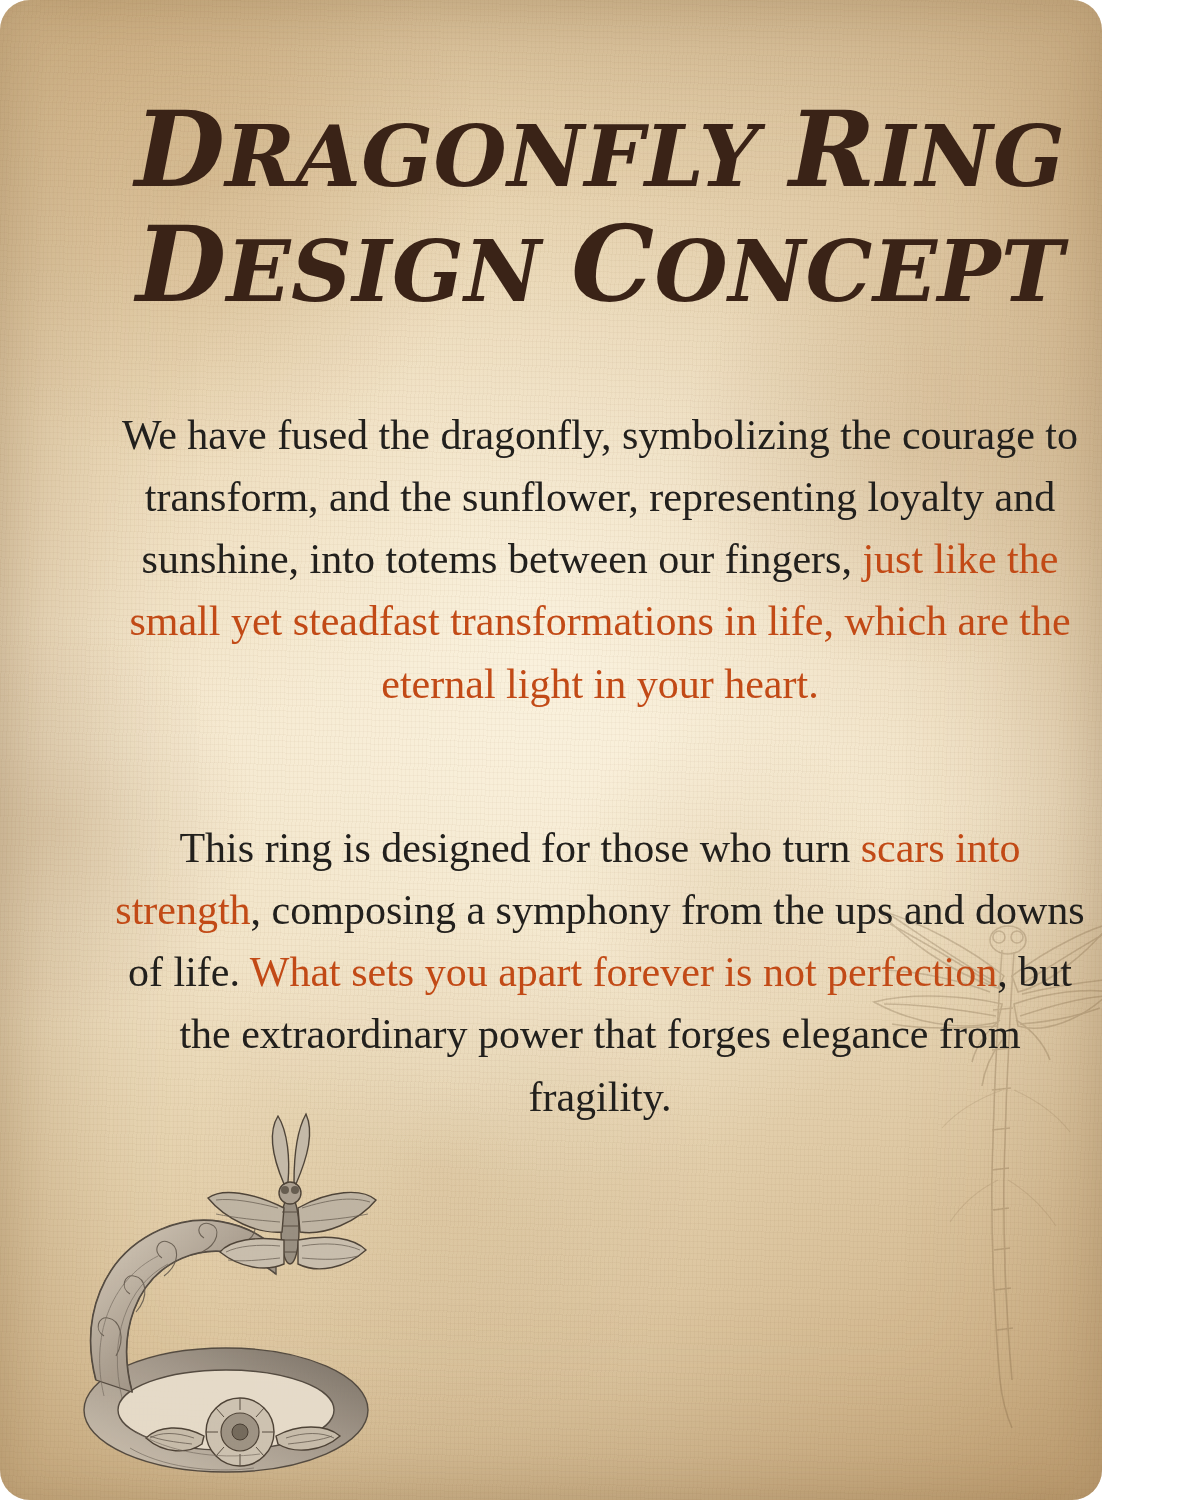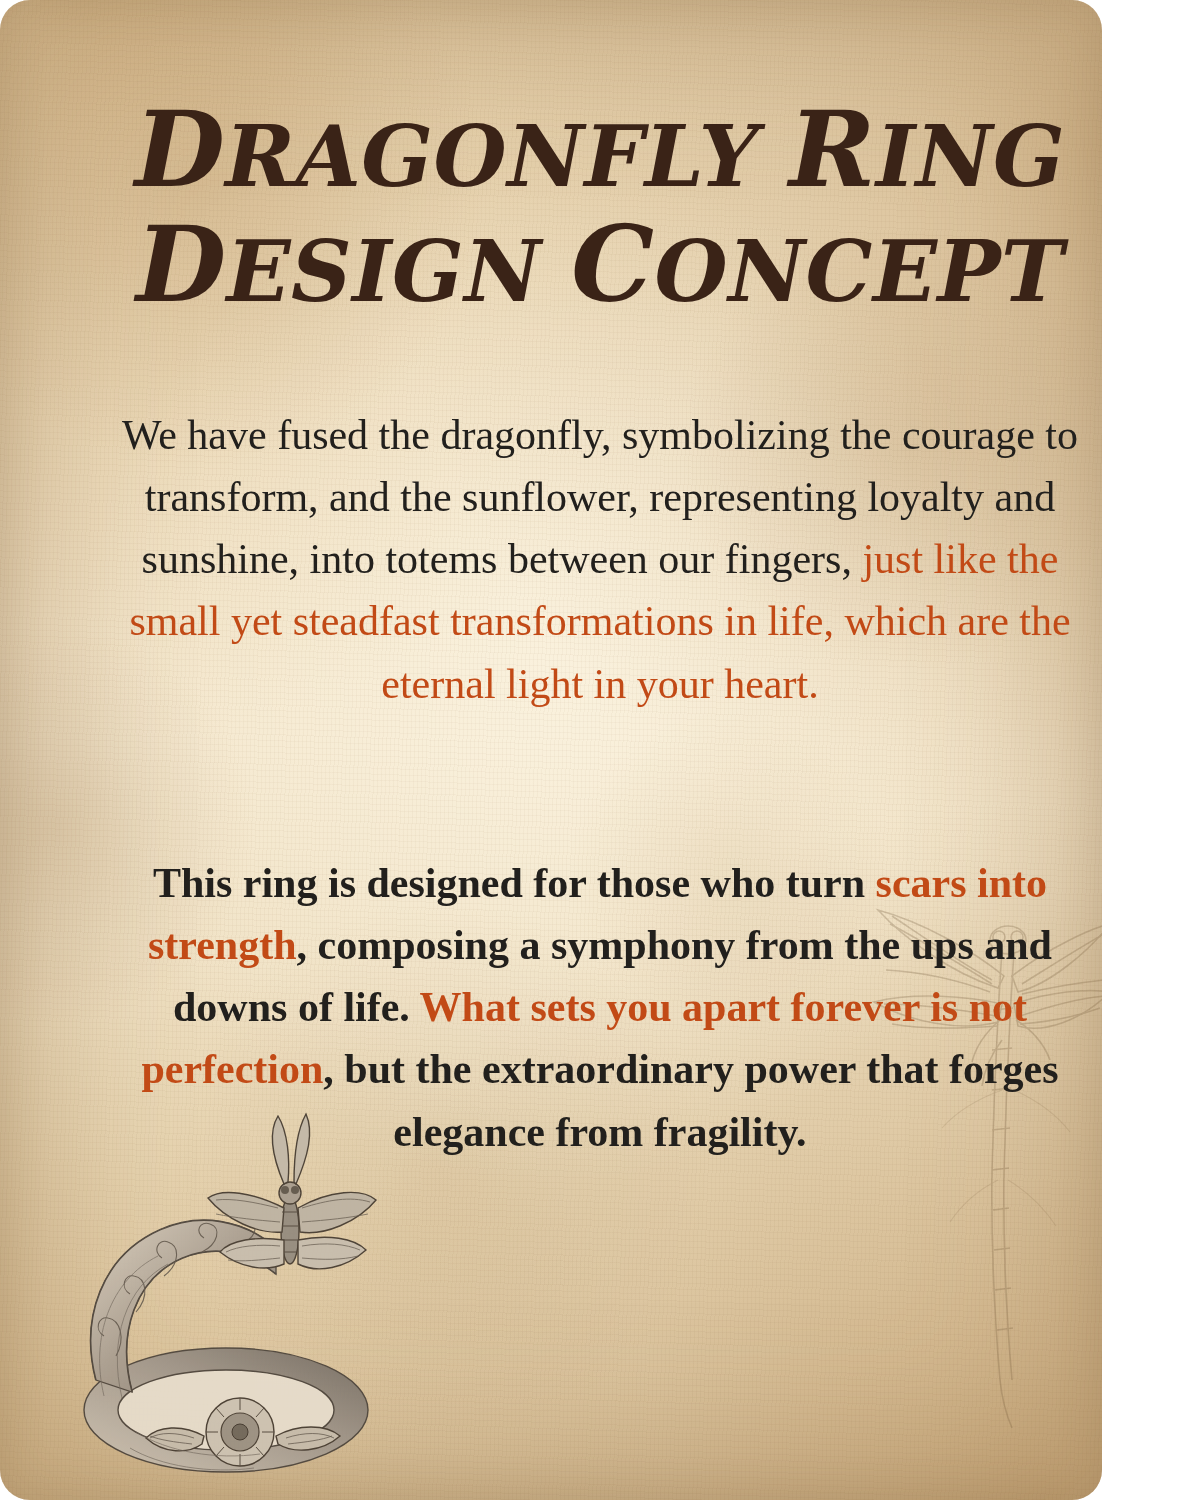--- a/index.html
+++ b/index.html
@@ -91,21 +91,21 @@
     position: absolute;
     left: 108px;
     width: 984px;
     text-align: center;
     color: #22201d;
     font-family: "Liberation Serif", serif;
     font-size: 42px;
     line-height: 1.48;
   }
   .para1 { top: 360px; margin-top: 44px; }
-  .para2 { top: 810px; font-weight: bold; }
+  .para2 { top: 775px; }
 
   .hl {
     color: #c24a16;
   }
 
   
   .ring-art {
     position: absolute;
     left: 40px;
     bottom: 0px;

